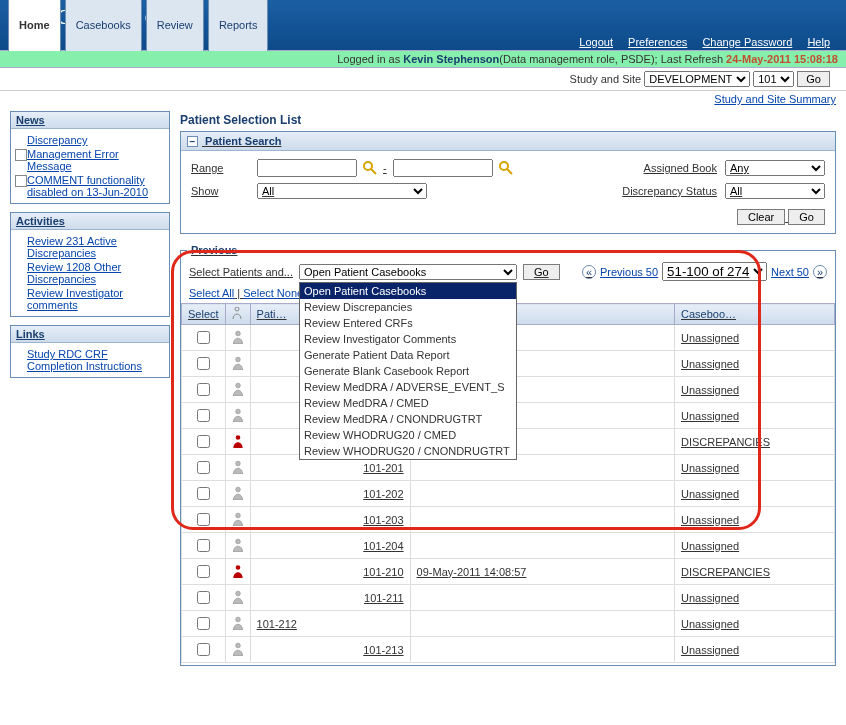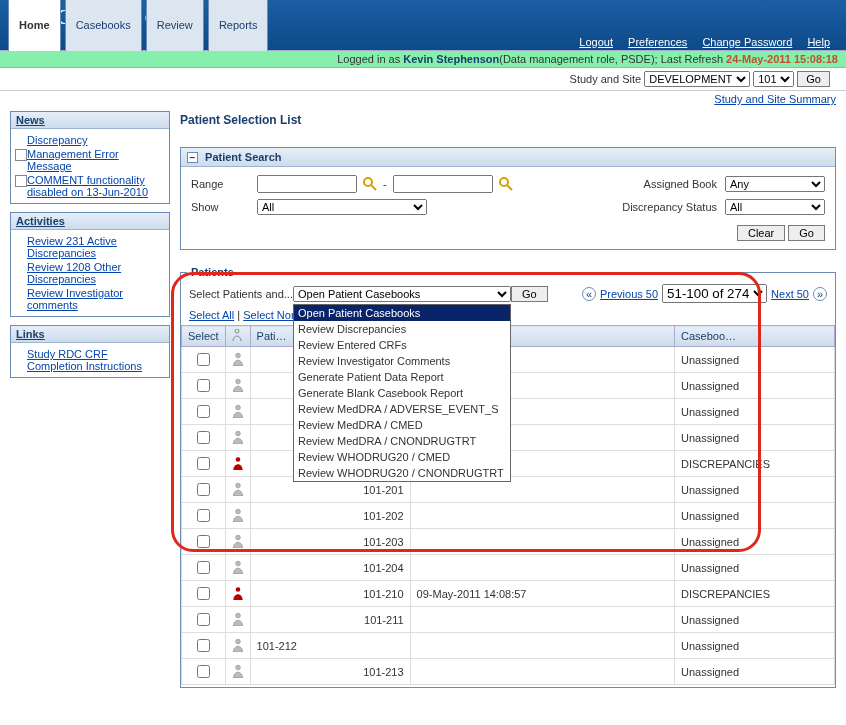--- a/index.html
+++ b/index.html
@@ -122,22 +122,23 @@
   }
   .content { flex:1; }
   .page-title {
     color:#1a3e6e;
     font-weight:bold;
     font-size:12px;
     padding:2px 0 4px 0;
   }
   fieldset.box {
     border:1px solid #6b8cb5;
-    margin:16px 0 10px 0;
+    margin:0 0 10px 0;
     padding:0;
+    text-decoration:underline;
   }
   .box-hd {
     background: linear-gradient(#e6eef8,#cddceb);
     border-bottom:1px solid #9cb4d0;
     font-weight:bold;
     color:#1a3e6e;
     padding:3px 6px;
     font-size:11px;
   }
   .box-hd .collapse {
@@ -176,21 +177,21 @@
 
   
   legend.px {
     color:#1a3e6e;
     font-weight:bold;
     font-size:11px;
     padding:0 4px;
     margin-left:6px;
   }
   .sel-bar { padding:6px 8px; border-top:none;
-    display:flex; align-items:center; 
+    display:flex; align-items:center; gap:6px;
   }
   .sel-bar .selectwrap {position:relative;}
   .sel-bar select.action {
     width:218px;
     font-size:11px;
   }
   .sel-bar .go {
     border:1px solid #7a7a7a; background:#eee; padding:1px 10px; cursor:pointer; font-size:11px;
   }
   .pager {
@@ -353,21 +354,21 @@
           </div>
         </div>
         <div class="actions-right">
           <button class="btn">Clear</button>
           <button class="btn">Go</button>
         </div>
       </div>
     </fieldset>
 
     <fieldset class="box" style="border:1px solid #6b8cb5; padding:0 0 2px 0; position:relative;">
-      <legend class="px">Patients</legend>
+      <legend class="px">Previous</legend>
 
       <div class="sel-bar">
         <span>Select Patients and...</span>
         <span class="selectwrap">
           <select class="action">
             <option>Open Patient Casebooks</option>
           </select>
           <div class="dropdown-open">
             <div class="sel">Open Patient Casebooks</div>
             <div>Review Discrepancies</div>

